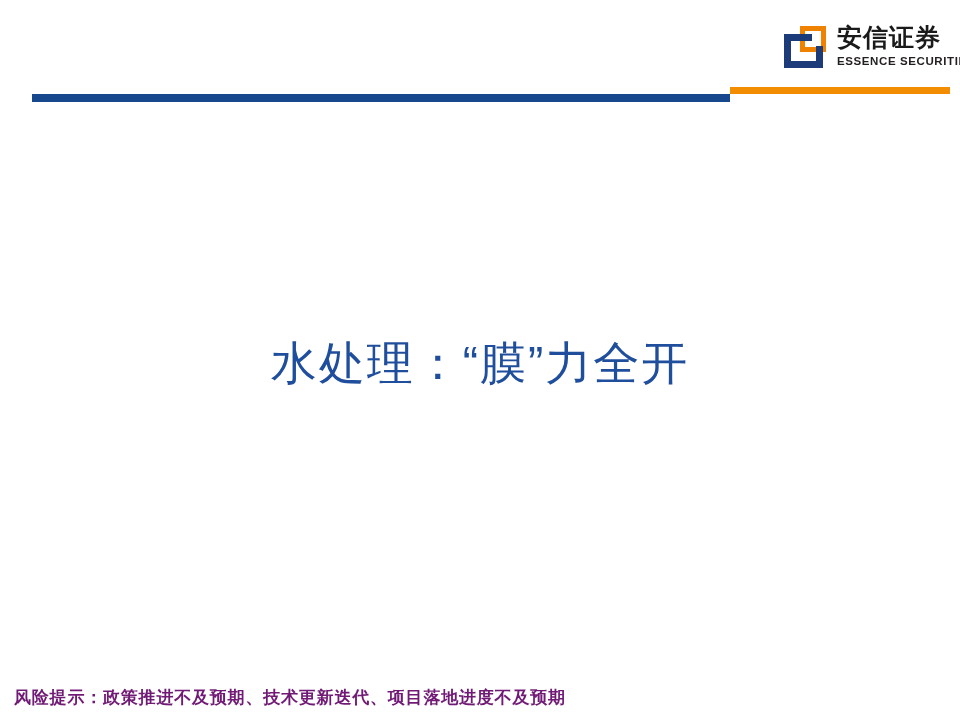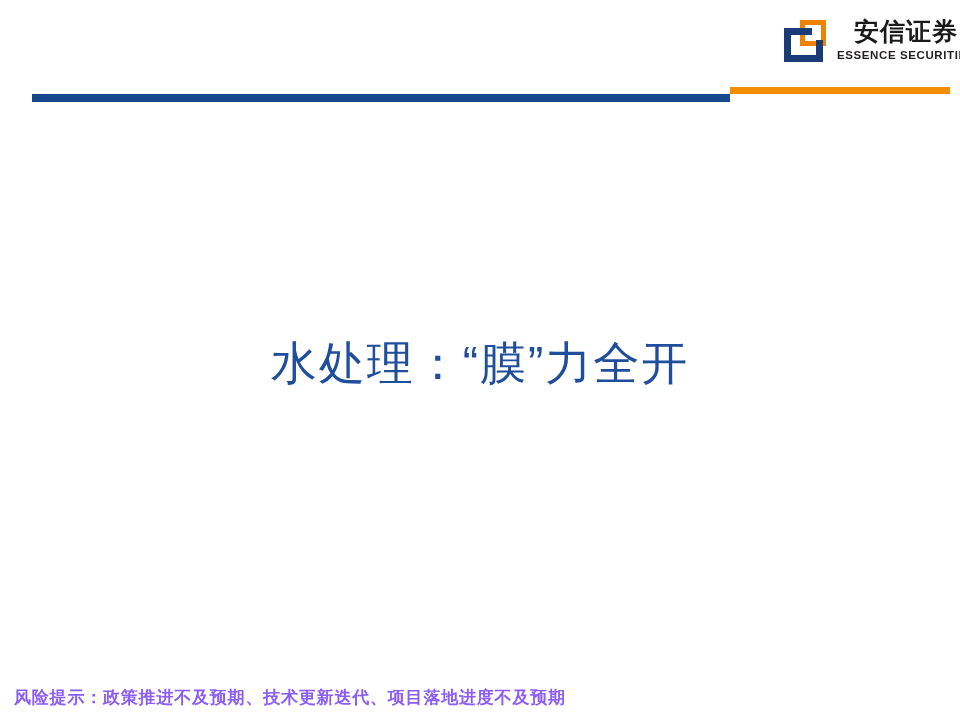--- a/index.html
+++ b/index.html
@@ -14,27 +14,26 @@
     position: relative;
     width: 960px;
     height: 720px;
     background: #ffffff;
     overflow: hidden;
   }
 
   
   .brand {
     position: absolute;
-    top: 16px;
+    top: 22px;
     left: 782px;
     width: 172px;
     height: 58px;
     display: flex;
     align-items: flex-start;
-    text-align: center;
   }
   .brand-mark {
     width: 46px;
     height: 46px;
     position: relative;
     flex: 0 0 auto;
     margin-top: 2px;
   }
   .brand-mark svg { display: block; }
 
@@ -100,21 +99,21 @@
   }
 
   
   .footer-note {
     position: absolute;
     left: 14px;
     top: 686px;
     font-family: "Liberation Serif", "DejaVu Serif", serif;
     font-size: 17px;
     font-weight: 700;
-    color: #8b5cf6;
+    color: #701a75;
     letter-spacing: 0.8px;
     line-height: 24px;
     white-space: nowrap;
   }
 </style>
 </head>
 <body>
 
 <div class="slide">
 

